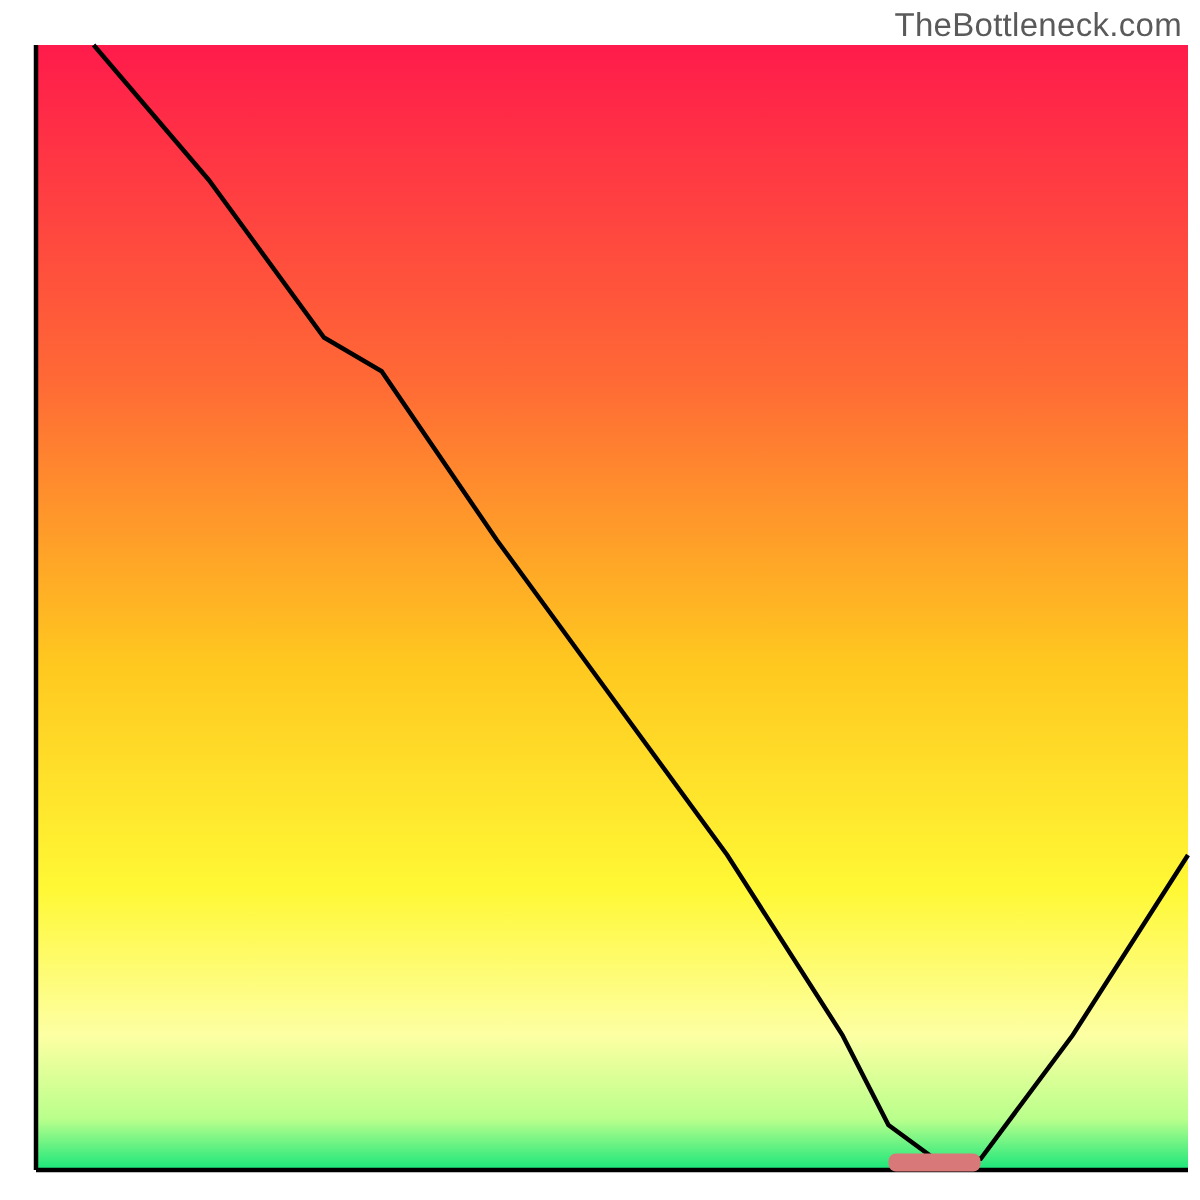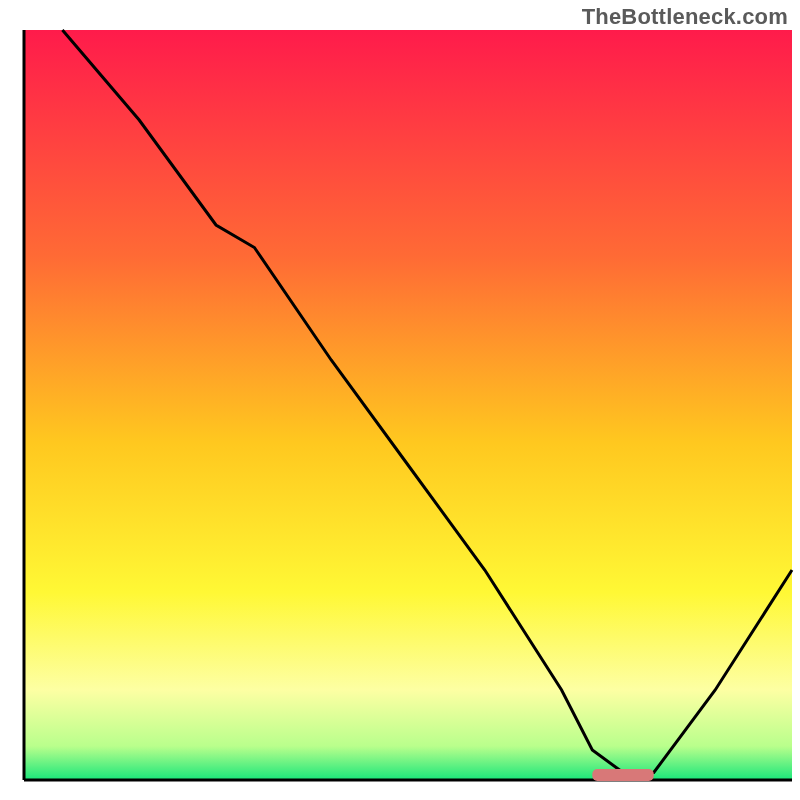--- a/index.html
+++ b/index.html
@@ -14,21 +14,21 @@
   .chart-container {
     position: relative;
     width: 800px;
     height: 800px;
   }
   .watermark {
     position: absolute;
     top: 4px;
     right: 12px;
     font-size: 22px;
-    font-weight: 700;
+    font-weight: 400;
     color: #5a5a5a;
     letter-spacing: 0.2px;
     z-index: 20;
   }
   svg.plot {
     position: absolute;
     left: 0;
     top: 0;
     width: 800px;
     height: 800px;

